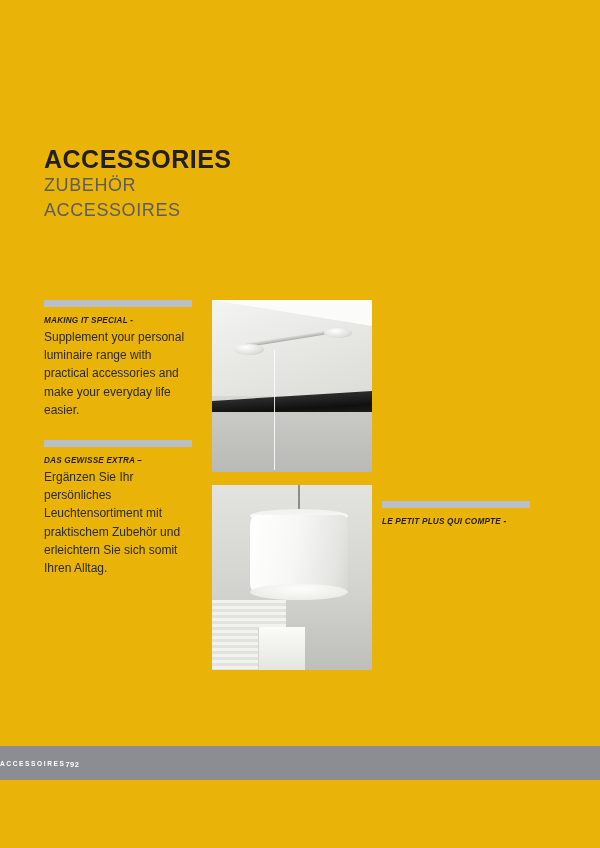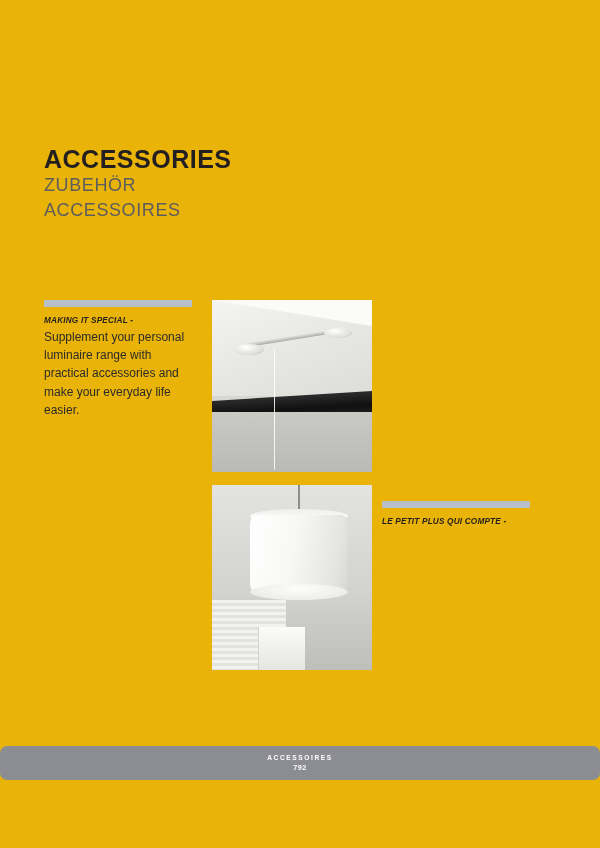--- a/index.html
+++ b/index.html
@@ -208,24 +208,22 @@
 
   
   .footer {
     position: absolute;
     left: 0;
     bottom: 68px;
     width: 600px;
     height: 34px;
     background: #8c8c93;
     display: flex;
-    flex-direction: column;
+    flex-direction: row;
     align-items: center;
-    justify-content: center;
-    border-radius: 7px;
   }
   .footer-title {
     font-size: 6.6px;
     font-weight: bold;
     letter-spacing: 1.6px;
     color: #ffffff;
     text-transform: uppercase;
   }
   .footer-page {
     font-size: 7.4px;
@@ -245,20 +243,25 @@
     <p class="title-sub">ZUBEHÖR</p>
     <p class="title-sub">ACCESSOIRES</p>
   </div>
 
   <div class="block-en">
     <div class="bar"></div>
     <p class="txt-head">MAKING IT SPECIAL -</p>
     <p class="txt-body">Supplement your personal luminaire range with practical accessories and make your everyday life easier.</p>
   </div>
 
+  <div class="block-de">
+    <div class="bar"></div>
+    <p class="txt-head">DAS GEWISSE EXTRA –</p>
+    <p class="txt-body">Ergänzen Sie Ihr persönliches Leuchtensortiment mit praktischem Zubehör und erleichtern Sie sich somit Ihren Alltag.</p>
+  </div>
 
   <div class="block-fr">
     <div class="bar short"></div>
     <p class="txt-head">LE PETIT PLUS QUI COMPTE -</p>
   </div>
 
   <div class="photo photo-top">
     <div class="ceiling"></div>
     <div class="ceiling-corner"></div>
     <div class="dark-band"></div>

